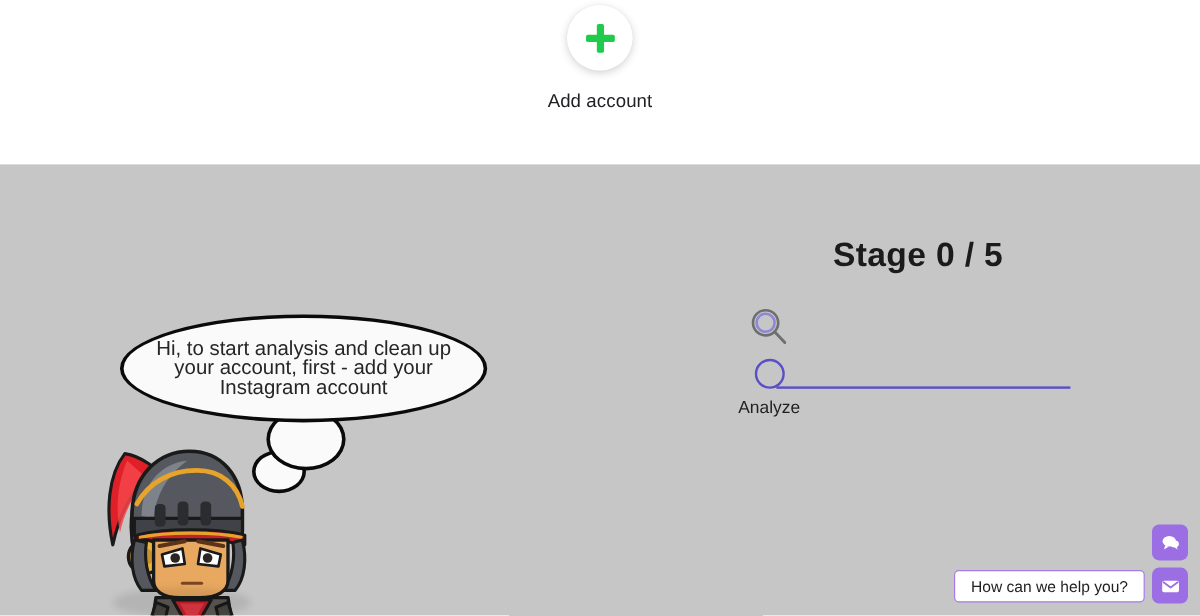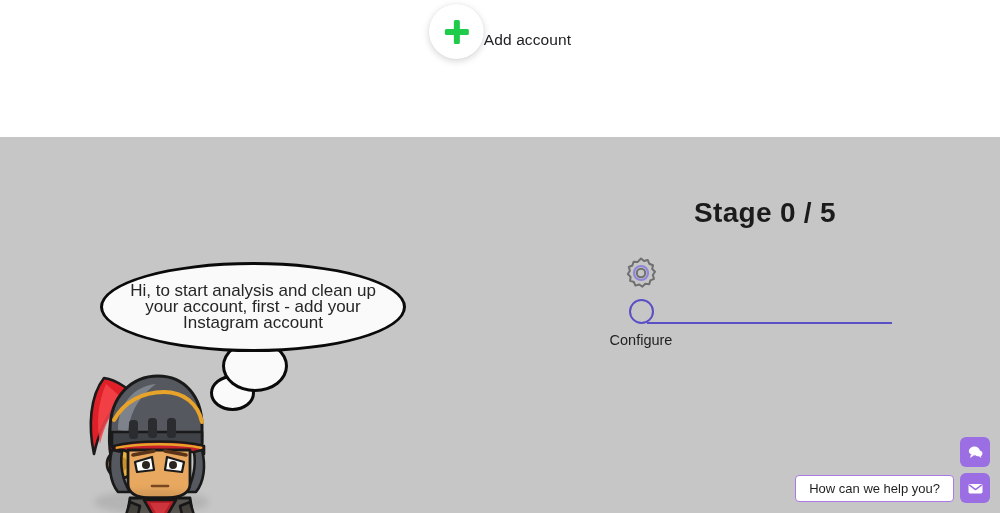--- a/index.html
+++ b/index.html
@@ -25,21 +25,21 @@
     width: 1000px;
     height: 137px;
     background: #ffffff;
   }
   .add-account {
     position: absolute;
     left: 50%;
     top: 4px;
     transform: translateX(-50%);
     display: flex;
-    flex-direction: row;
+    flex-direction: column;
     align-items: center;
     cursor: pointer;
     user-select: none;
   }
   .add-circle {
     width: 55px;
     height: 55px;
     border-radius: 50%;
     background: #ffffff;
     box-shadow: 0 2px 7px rgba(0,0,0,0.17), 0 0 1px rgba(0,0,0,0.10);
@@ -329,35 +329,32 @@
       </svg>
     </div>
 
     <div class="stage-panel">
       <div class="stage-title">Stage 0 / 5</div>
 
       <div class="stepper">
         <div class="step-track"></div>
         <div class="steps">
 
-
           <div class="step">
             <div class="step-icon">
               <svg width="36" height="36" viewBox="0 0 36 36">
-                <path d="M18 3.5 L21 6 L24.8 5 L26.2 8.7 L30 10.2 L29.2 14 L32 16.8 L29.8 20
-                         L31 23.8 L27.4 25.4 L26.2 29.2 L22.3 28.8 L19.4 31.6 L16.2 29.5
-                         L12.4 30.6 L10.9 27 L7.1 25.8 L7.6 21.9 L4.8 19 L6.9 15.8
-                         L5.8 12 L9.4 10.5 L10.6 6.7 L14.5 7.1 Z" fill="none" stroke="#6F6F6F" stroke-width="2" stroke-linejoin="round"></path>
-                <circle cx="18" cy="18" r="7" fill="none" stroke="#8E86D6" stroke-width="2.2"></circle>
-                <circle cx="18" cy="18" r="4.2" fill="none" stroke="#6F6F6F" stroke-width="2"></circle>
+                <circle cx="15" cy="14" r="10.5" fill="none" stroke="#6F6F6F" stroke-width="2.2"></circle>
+                <circle cx="15" cy="14" r="7.5" fill="none" stroke="#8E86D6" stroke-width="2.2"></circle>
+                <line x1="22.5" y1="21.5" x2="31" y2="30.5" stroke="#6F6F6F" stroke-width="2.4" stroke-linecap="round"></line>
               </svg>
             </div>
             <div class="step-dot"></div>
-            <div class="step-label">Configure</div>
+            <div class="step-label">Analyze</div>
           </div>
+
 
 
 
         </div>
       </div>
     </div>
 
     <div class="help-tip">How can we help you?</div>
 
     <div class="chat-buttons">

